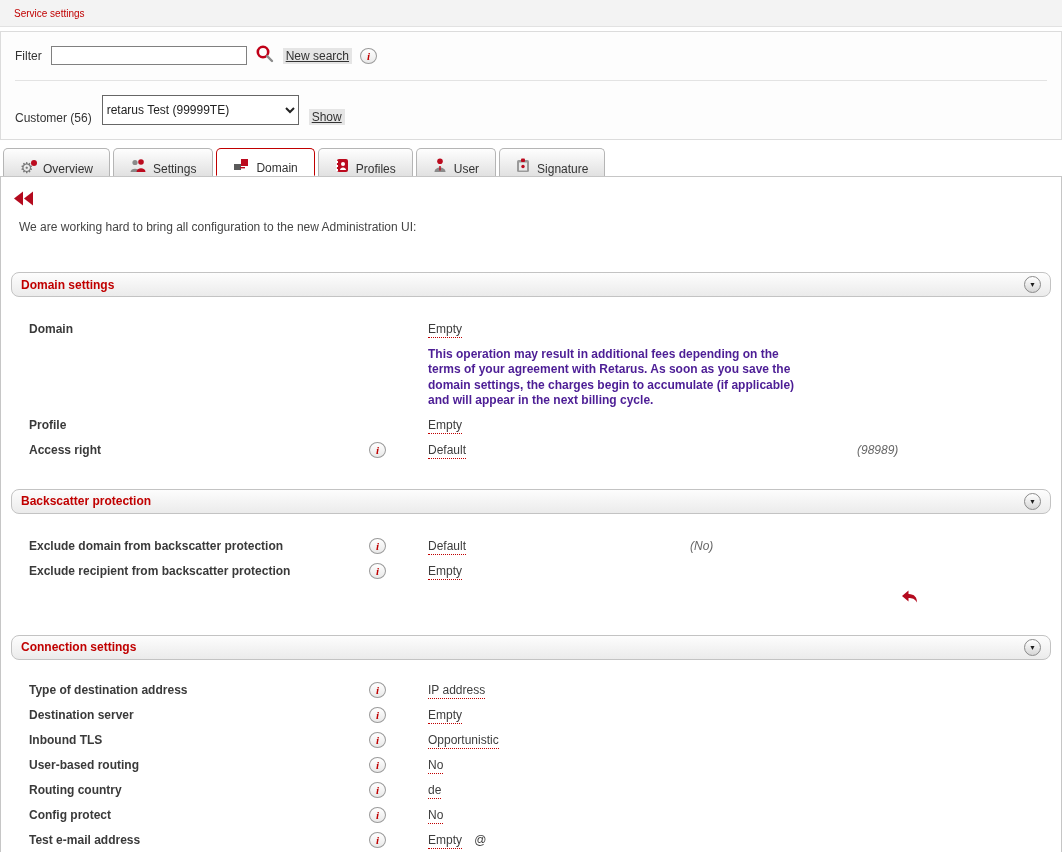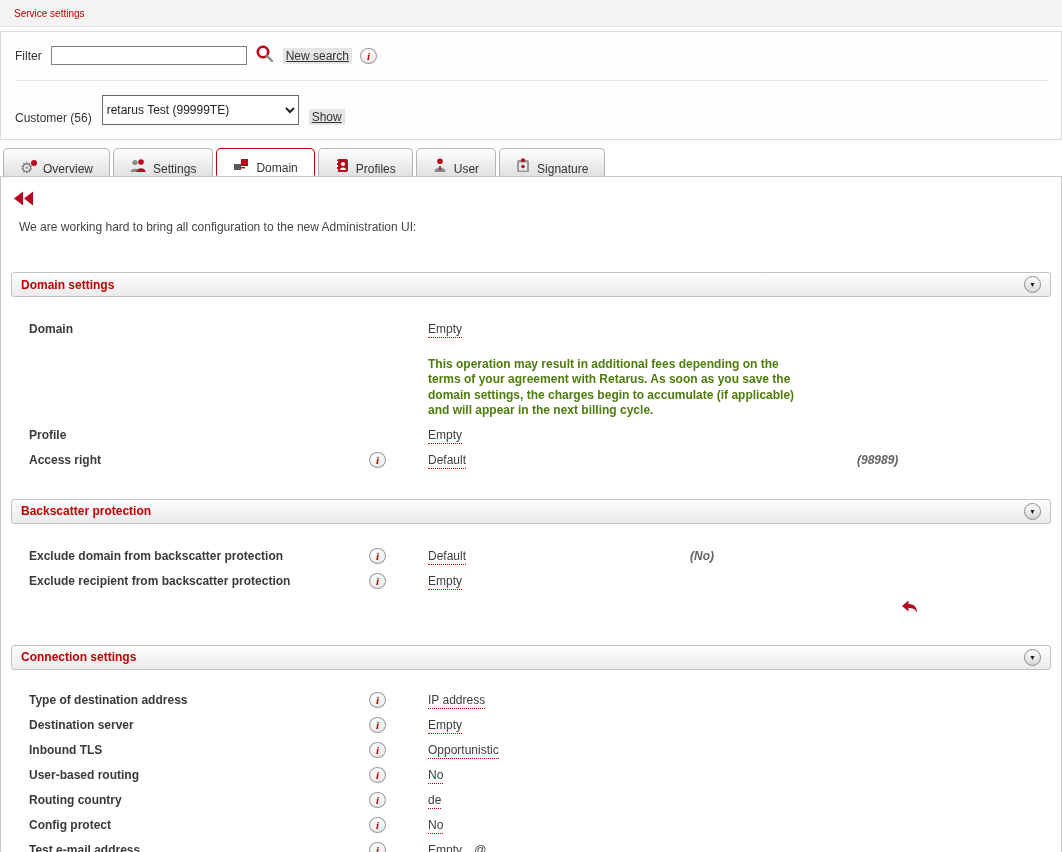--- a/index.html
+++ b/index.html
@@ -39,42 +39,42 @@
     margin-bottom:-1px; z-index:3; }
 
   
   .main-panel { border:1px solid #c6c6c6; border-bottom:none; background:#fff;
     height:694px; padding:0 10px; position:relative; z-index:1; }
   .rewind { margin:14px 0 0 2px; display:inline-flex; cursor:pointer; }
   .notice { margin:10px 0 0 8px; font-size:12px; color:#454545; line-height:15px; }
   .notice a { color:#c00000; text-decoration:none; cursor:pointer; }
 
   
-  .section-header { margin-top:37px; height:25px; border:1px solid #c3c3c3; border-radius:3px;
+  .section-header { margin-top:37px; height:25px; border:1px solid #c3c3c3; border-radius:8px;
     background:linear-gradient(#fdfdfd,#ebebeb); display:flex; align-items:center;
     justify-content:space-between; padding:0 9px; }
   .section-header .stitle { font-size:12px; font-weight:bold; color:#c00000; }
   .collapse-btn { width:17px; height:17px; border-radius:50%; border:1px solid #8a8a8a;
     background:linear-gradient(#ffffff,#d6d6d6); display:flex; align-items:center;
     justify-content:center; cursor:pointer; }
   .collapse-btn::after { content:"▼"; font-size:7px; color:#1c1c1c; }
   .section-body { padding:20px 0 12px 0; }
   .sh-tight { margin-top:14px; }
 
   
   .row { display:flex; align-items:flex-start; padding:4px 0 4px 18px; font-size:12px; }
   .row .label { width:340px; font-weight:bold; color:#3a3a3a; line-height:17px; }
   .row .infocell { width:59px; }
   .row .valuecell { width:262px; line-height:17px; }
   .val { color:#3d3d3d; text-decoration:none; border-bottom:1px dotted #c00000;
     padding-bottom:1px; cursor:pointer; }
   .suffix { color:#3d3d3d; margin-left:9px; }
-  .extra { font-style:italic; color:#666; line-height:17px;font-weight:bold; }
+  .extra { font-style:italic; color:#666; line-height:17px; }
   .extra.far { margin-left:167px; }
-  .note { font-weight:bold; color:#4d7c0f; width:368px; line-height:15.4px; margin-top:19px; }
+  .note { font-weight:bold; color:#4c1d95; width:368px; line-height:15.4px; margin-top:9px; }
   .undo-row { display:flex; justify-content:flex-end; padding-right:132px; margin-top:4px; }
   .undo-row .icon-btn { cursor:pointer; }
 
   
   .gear-wrap { position:relative; width:16px; height:16px; }
   .gear-wrap::before { content:"⚙"; font-size:15px; color:#787878; line-height:16px; }
   .gear-dot { position:absolute; top:0; right:-1px; width:6px; height:6px;
     border-radius:50%; background:#bb0a1e; }
 </style>
 </head>

